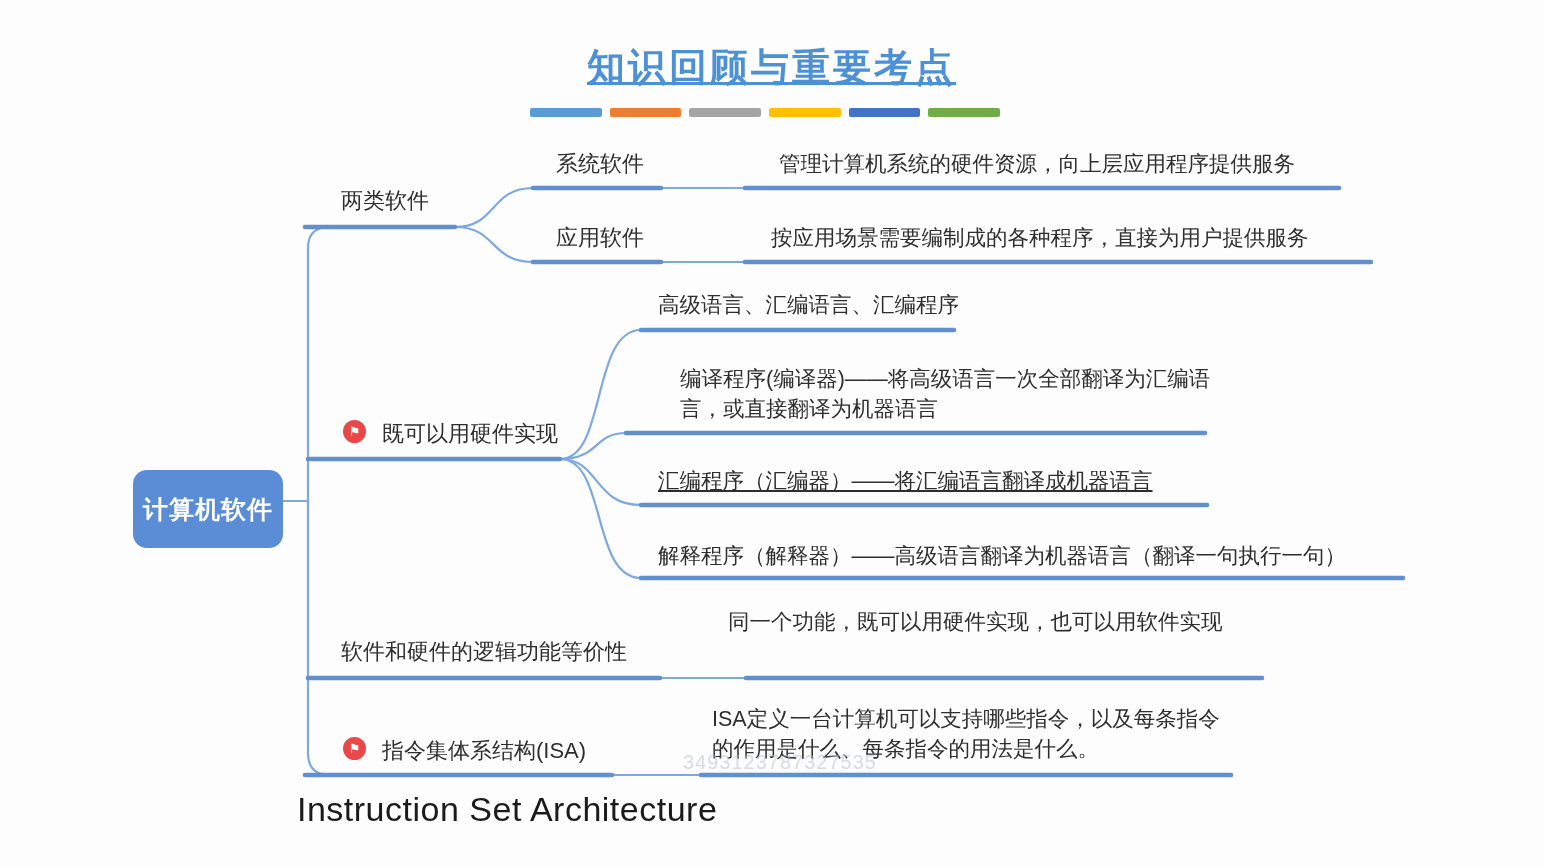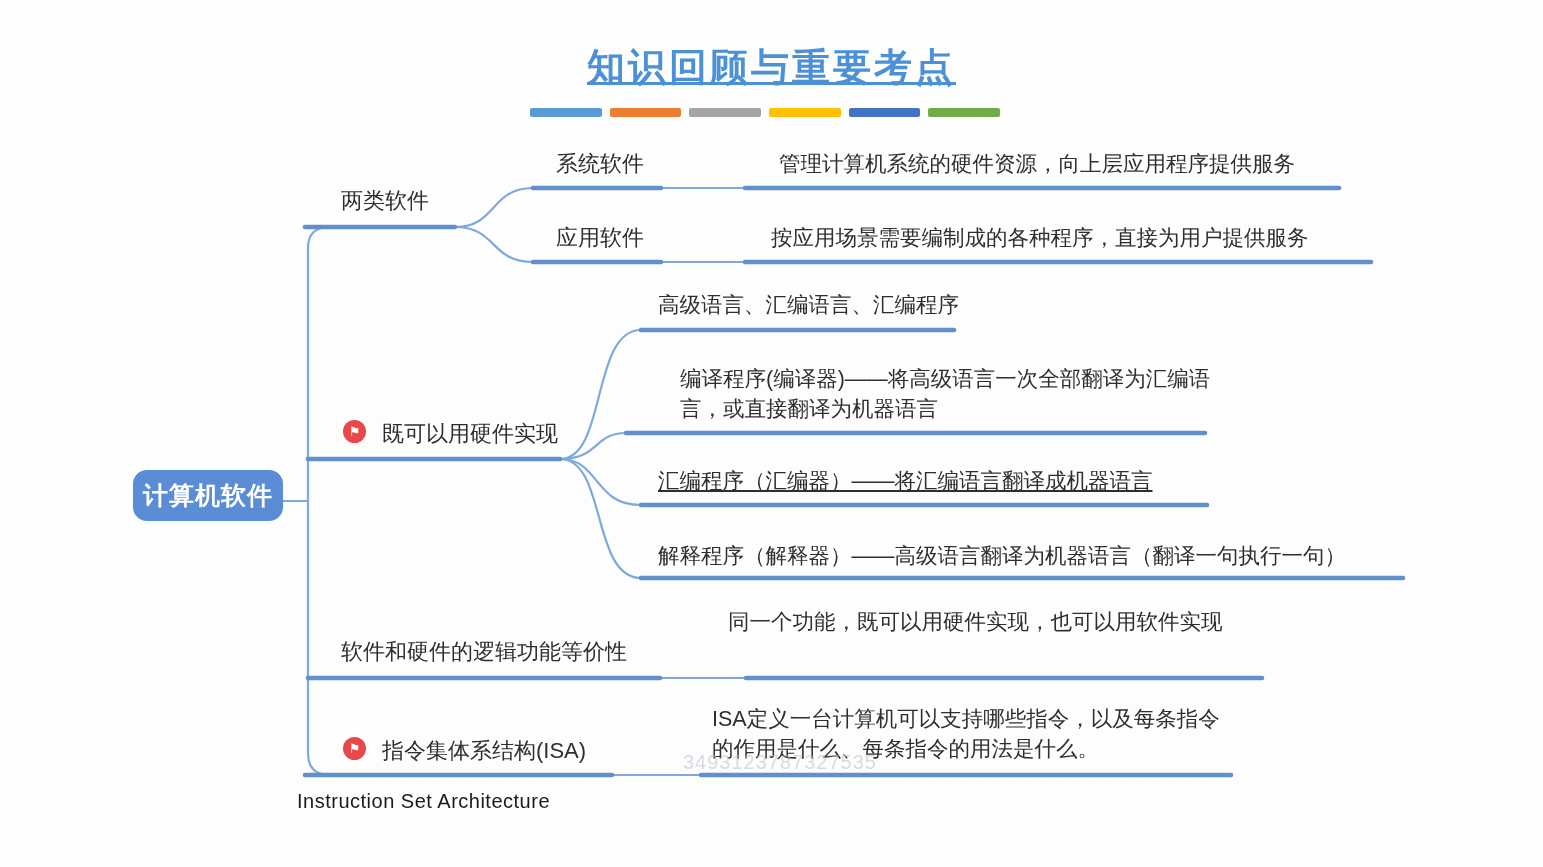--- a/index.html
+++ b/index.html
@@ -35,42 +35,42 @@
   .bar.c5 { background: #4472c4; }
   .bar.c6 { background: #70ad47; }
 
   
   svg.connectors { position: absolute; left: 0; top: 0; width: 1543px; height: 867px; }
   .thin  { stroke: #7fa9dd; stroke-width: 2.2; fill: none; stroke-linecap: round; }
   .thick { stroke: #6290cd; stroke-width: 4.6; fill: none; stroke-linecap: round; }
 
   
   .root-node {
-    position: absolute; left: 133px; top: 470px; width: 150px; height: 51px;
+    position: absolute; left: 133px; top: 470px; width: 150px; height: 78px;
     background: #5a8dd5; border-radius: 14px;
     display: flex; align-items: center; justify-content: center;
     color: #ffffff; font-size: 25px; font-weight: bold; letter-spacing: 1px;
   }
 
   
   .node { position: absolute; font-size: 22px; white-space: nowrap; color: #2e2e2e; }
   .desc { position: absolute; font-size: 21.5px; white-space: nowrap; color: #2e2e2e; }
   .desc.wrap { white-space: normal; line-height: 30px; }
 
   
   .flag {
     position: absolute; width: 23px; height: 23px; border-radius: 50%;
     background: #e8484a; color: #ffffff;
     display: flex; align-items: center; justify-content: center;
     font-size: 13px; line-height: 1;
   }
 
   .footnote {
     position: absolute; left: 297px; top: 790px;
-    font-size: 20px; color: #1b1b1b; letter-spacing: 0.5px;
+    font-size: 34px; color: #1b1b1b; letter-spacing: 0.5px;
   }
   .watermark {
     position: absolute; left: 683px; top: 751px;
     font-size: 20px; color: #b9c0cc; opacity: 0.55; letter-spacing: 1px;
   }
 </style>
 </head>
 <body>
 
 <div class="slide">

